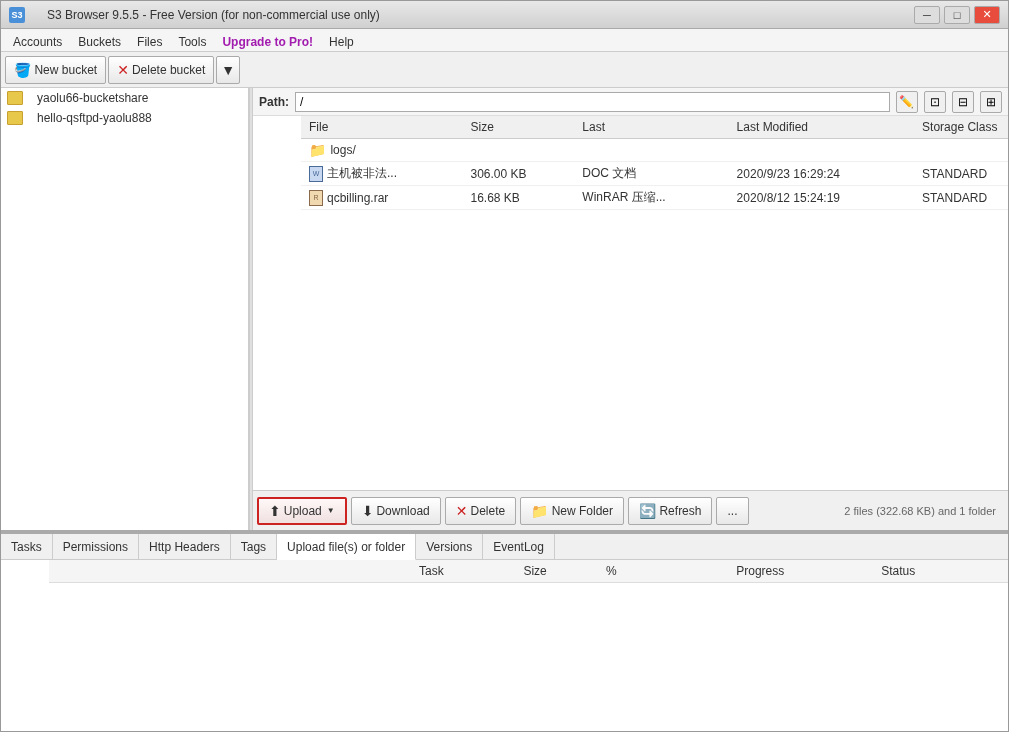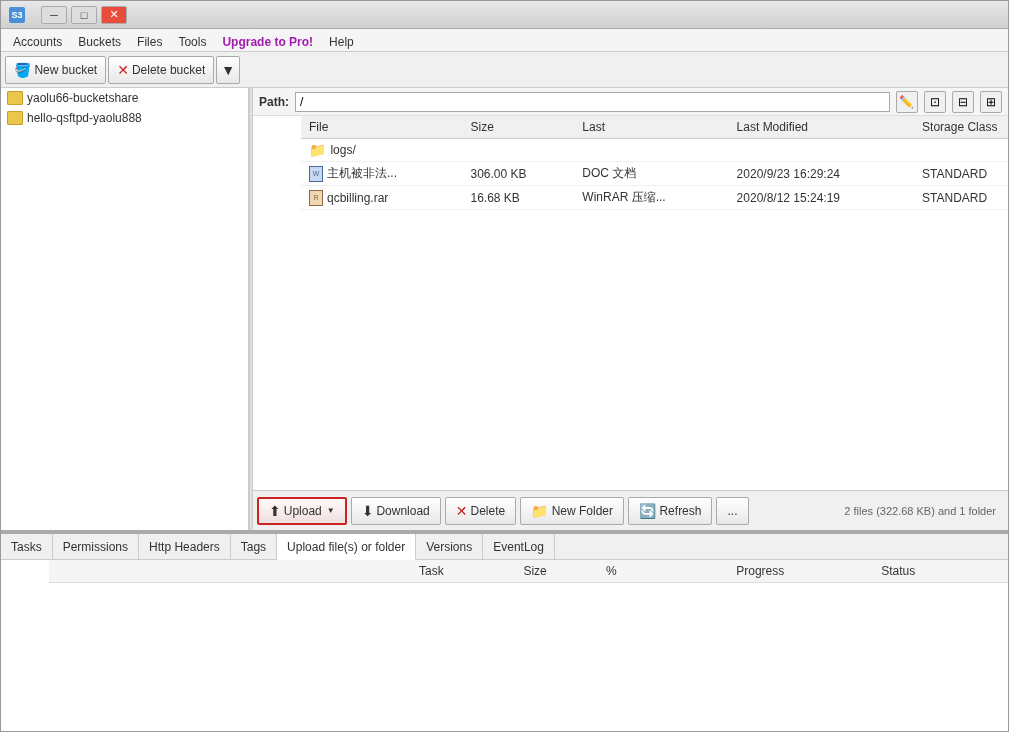--- a/index.html
+++ b/index.html
@@ -18,21 +18,21 @@
       background: linear-gradient(to bottom, #e8e8e8, #d0d0d0);
       height: 28px;
       display: flex;
       align-items: center;
       padding: 0 8px;
       border-bottom: 1px solid #aaa;
       user-select: none;
     }
     #title-bar .title-icon {
       width: 16px; height: 16px;
-      margin-right: 16px;
+      margin-right: 22px;
       background: #4a90d9;
       border-radius: 2px;
       display: flex; align-items: center; justify-content: center;
       color: white; font-size: 9px; font-weight: bold;
     }
     #title-bar .title-text {
       flex: 1;
       font-size: 12px;
       color: #333;
     }
@@ -94,21 +94,21 @@
 
     
     #left-panel {
       width: 248px;
       background: white;
       border-right: 1px solid #ccc;
       overflow-y: auto;
       flex-shrink: 0;
     }
     .tree-item {
-      display: flex; align-items: center; gap: 4px;
+      display: flex; align-items: center; gap: 14px;
       padding: 3px 6px;
       cursor: pointer;
       font-size: 12px;
       color: #333;
     }
     .tree-item .bucket-icon {
       width: 16px; height: 14px;
       background: #e8c84a;
       border: 1px solid #c8a030;
       border-radius: 1px;
@@ -293,20 +293,21 @@
       display: flex; align-items: center; gap: 4px;
     }
   </style>
 </head>
 <body>
 
 <div id="title-bar">
   <div class="title-icon">
     <span>S3</span>
   </div>
+  <span class="title-text">S3 Browser 9.5.5 - Free Version (for non-commercial use only)</span>
   <div class="win-controls">
     <div class="win-btn">─</div>
     <div class="win-btn">□</div>
     <div class="win-btn close">✕</div>
   </div>
 </div>
 
 <div id="menu-bar">
   <div class="menu-item">Accounts</div>
   <div class="menu-item">Buckets</div>

